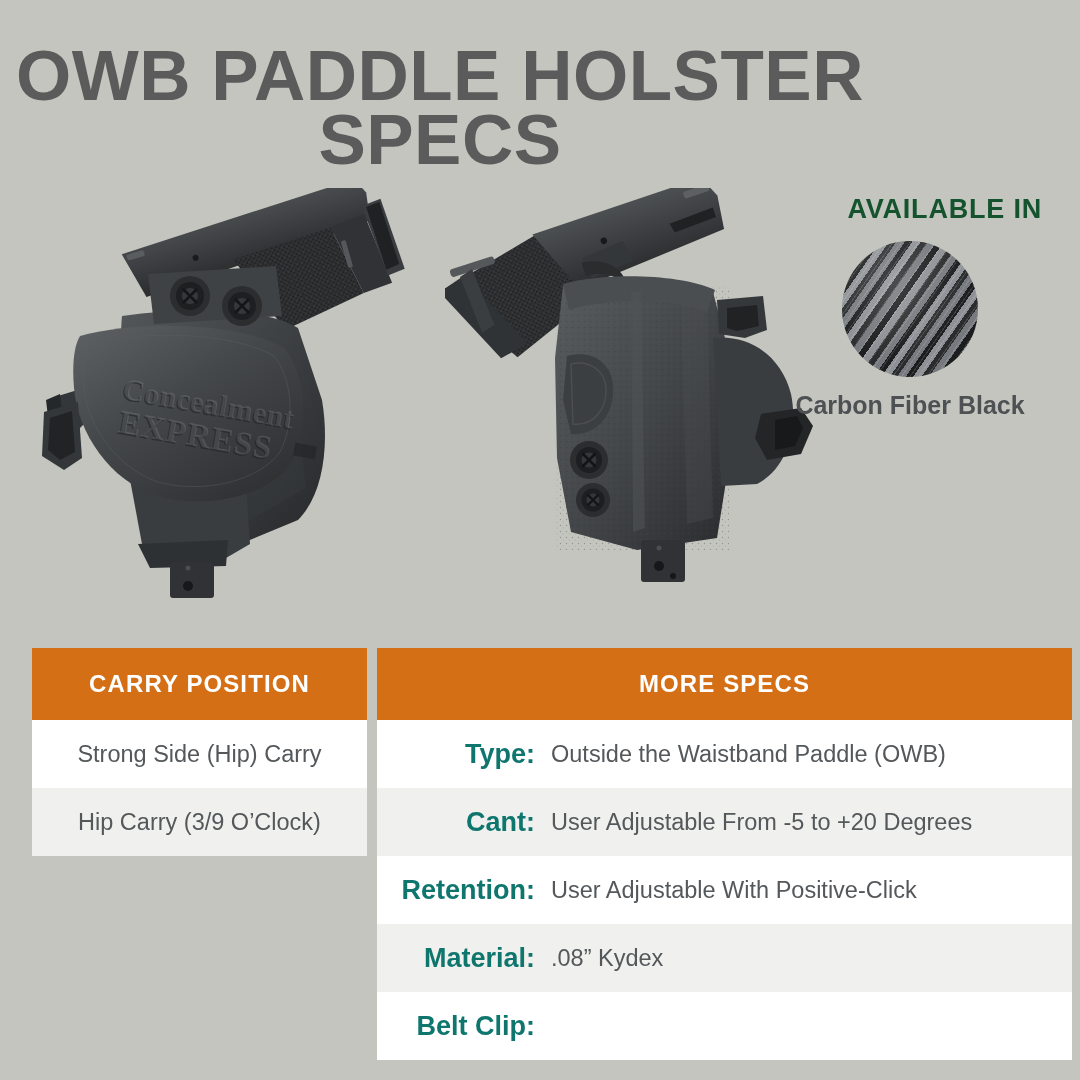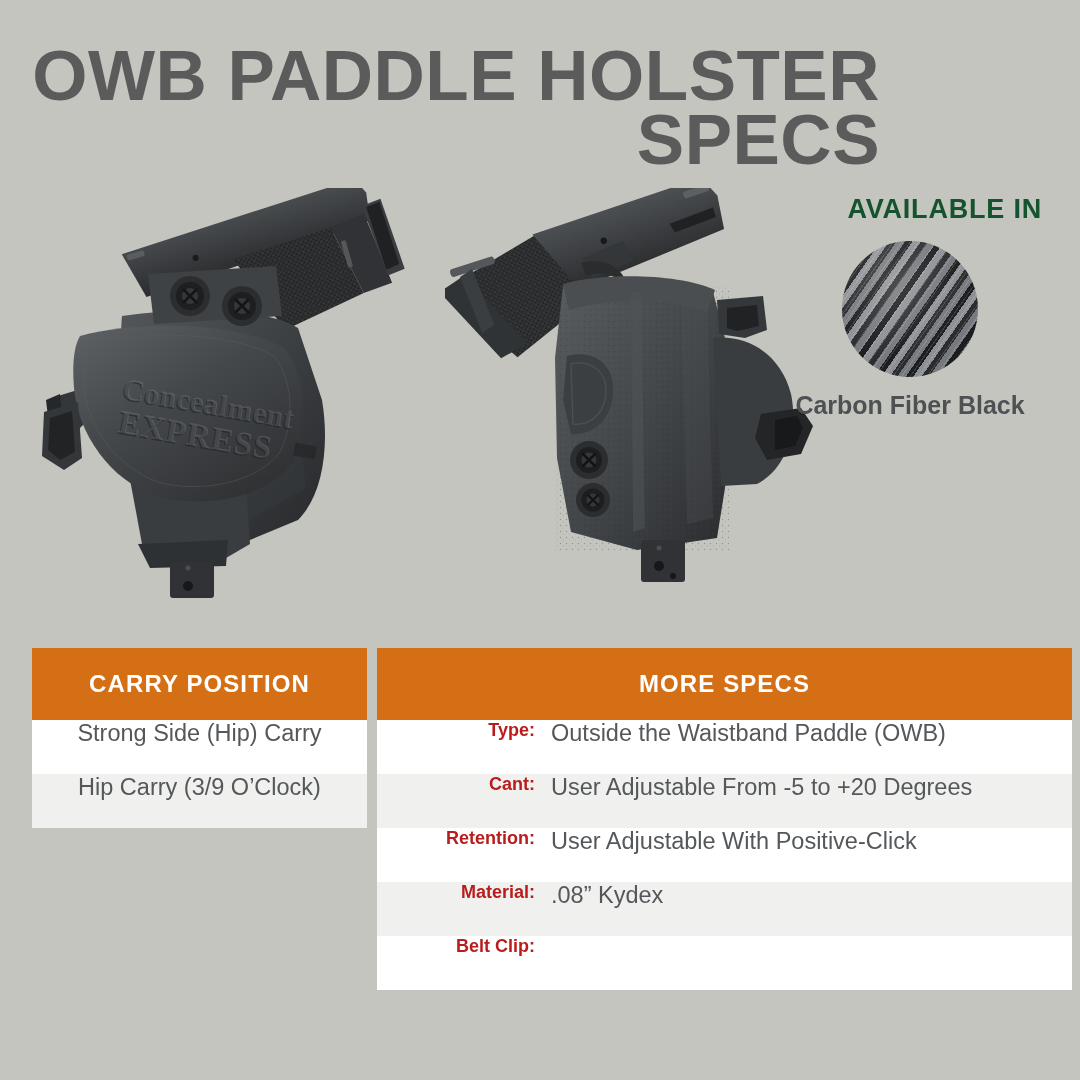--- a/index.html
+++ b/index.html
@@ -14,21 +14,21 @@
     overflow: hidden;
     position: relative;
   }
 
   
   .title-block {
     position: absolute;
     left: 0;
     top: 44px;
     width: 880px;
-    text-align: right;
+    text-align: center;
   }
   .title-line {
     display: block;
     font-size: 71px;
     line-height: 64px;
     font-weight: bold;
     color: #5b5b5b;
     letter-spacing: 0.5px;
   }
 
@@ -142,22 +142,23 @@
     color: #ffffff;
     font-size: 24px;
     font-weight: bold;
     letter-spacing: 1.1px;
     text-align: center;
     height: 72px;
     line-height: 72px;
   }
 
   .row {
-    height: 54px;
+    height: 68px;
     display: flex;
+    align-items: center;
     font-size: 23px;
     color: #4a4d50;
   }
   .row.odd  { background: #ffffff; }
   .row.even { background: #f0f0ee; }
 
   
   #carry-table .row {
     justify-content: center;
   }
@@ -167,22 +168,22 @@
   }
 
   
   #specs-table .row {
     padding: 0;
   }
   #specs-table .cell-label {
     width: 166px;
     text-align: right;
     font-weight: bold;
-    color: #b91c1c;
-    font-size: 18px;
+    color: #0f766e;
+    font-size: 27px;
     padding-right: 8px;
     box-sizing: border-box;
   }
   #specs-table .cell-value {
     font-size: 23.5px;
     color: #54585b;
     padding-left: 8px;
   }
 </style>
 </head>

